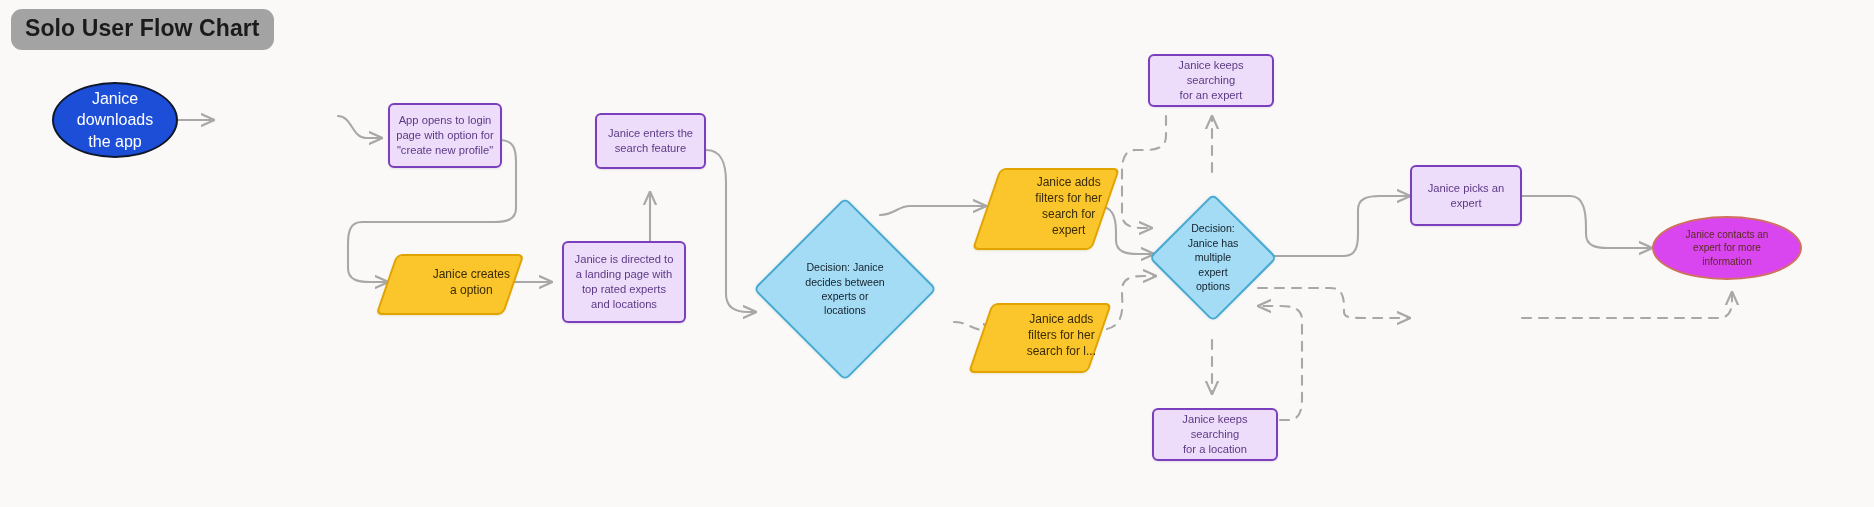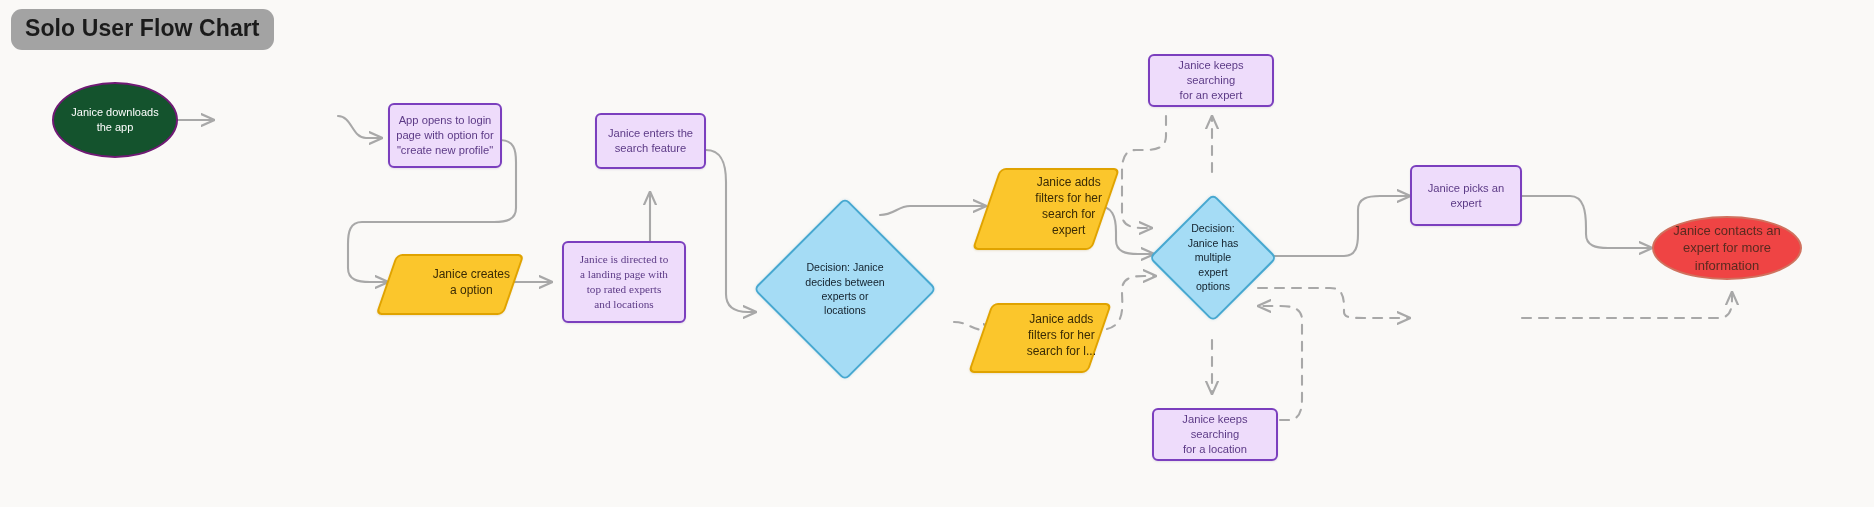--- a/index.html
+++ b/index.html
@@ -61,34 +61,34 @@
     background: #eedcfb;
     border: 2.2px solid #7b3fbe;
     border-radius: 6px;
     color: #5c3a86;
     font-size: 11.2px;
     box-shadow: 0 1px 2px rgba(90,50,130,0.12);
   }
 
   
   .n-start {
-    background: #14532d;
-    border: 2px solid #701a75;
+    background: #1d4ed8;
+    border: 2px solid #0f172a;
     border-radius: 50%;
     color: #ffffff;
-    font-size: 11px;
+    font-size: 16px;
   }
 
   
   .n-end {
-    background: #ef4444;
+    background: #d946ef;
     border: 2px solid #d0715e;
     border-radius: 50%;
     color: #5a2a20;
-    font-size: 13px;
+    font-size: 10px;
   }
 
   
   .n-io-wrap { position: absolute; }
   .n-io {
     position: absolute;
     left: 0; top: 0;
     width: 100%; height: 100%;
     background: #fbc62c;
     border: 2px solid #e0a300;
@@ -211,21 +211,21 @@
 page with option for
 "create new profile"</span>
   </div>
 
   <div class="n-io-wrap" style="left:386px; top:254px; width:124px; height:57px;">
     <div class="n-io"></div>
     <div class="n-io-text"><span class="lbl">Janice creates
 a option</span></div>
   </div>
 
-  <div class="node n-process" style="left:562px; top:241px; width:124px; height:82px;font-family:Liberation Serif, serif;">
+  <div class="node n-process" style="left:562px; top:241px; width:124px; height:82px;">
     <span class="lbl">Janice is directed to
 a landing page with
 top rated  experts
 and locations</span>
   </div>
 
   <div class="node n-process" style="left:595px; top:113px; width:111px; height:56px;">
     <span class="lbl">Janice enters the
 search feature</span>
   </div>

